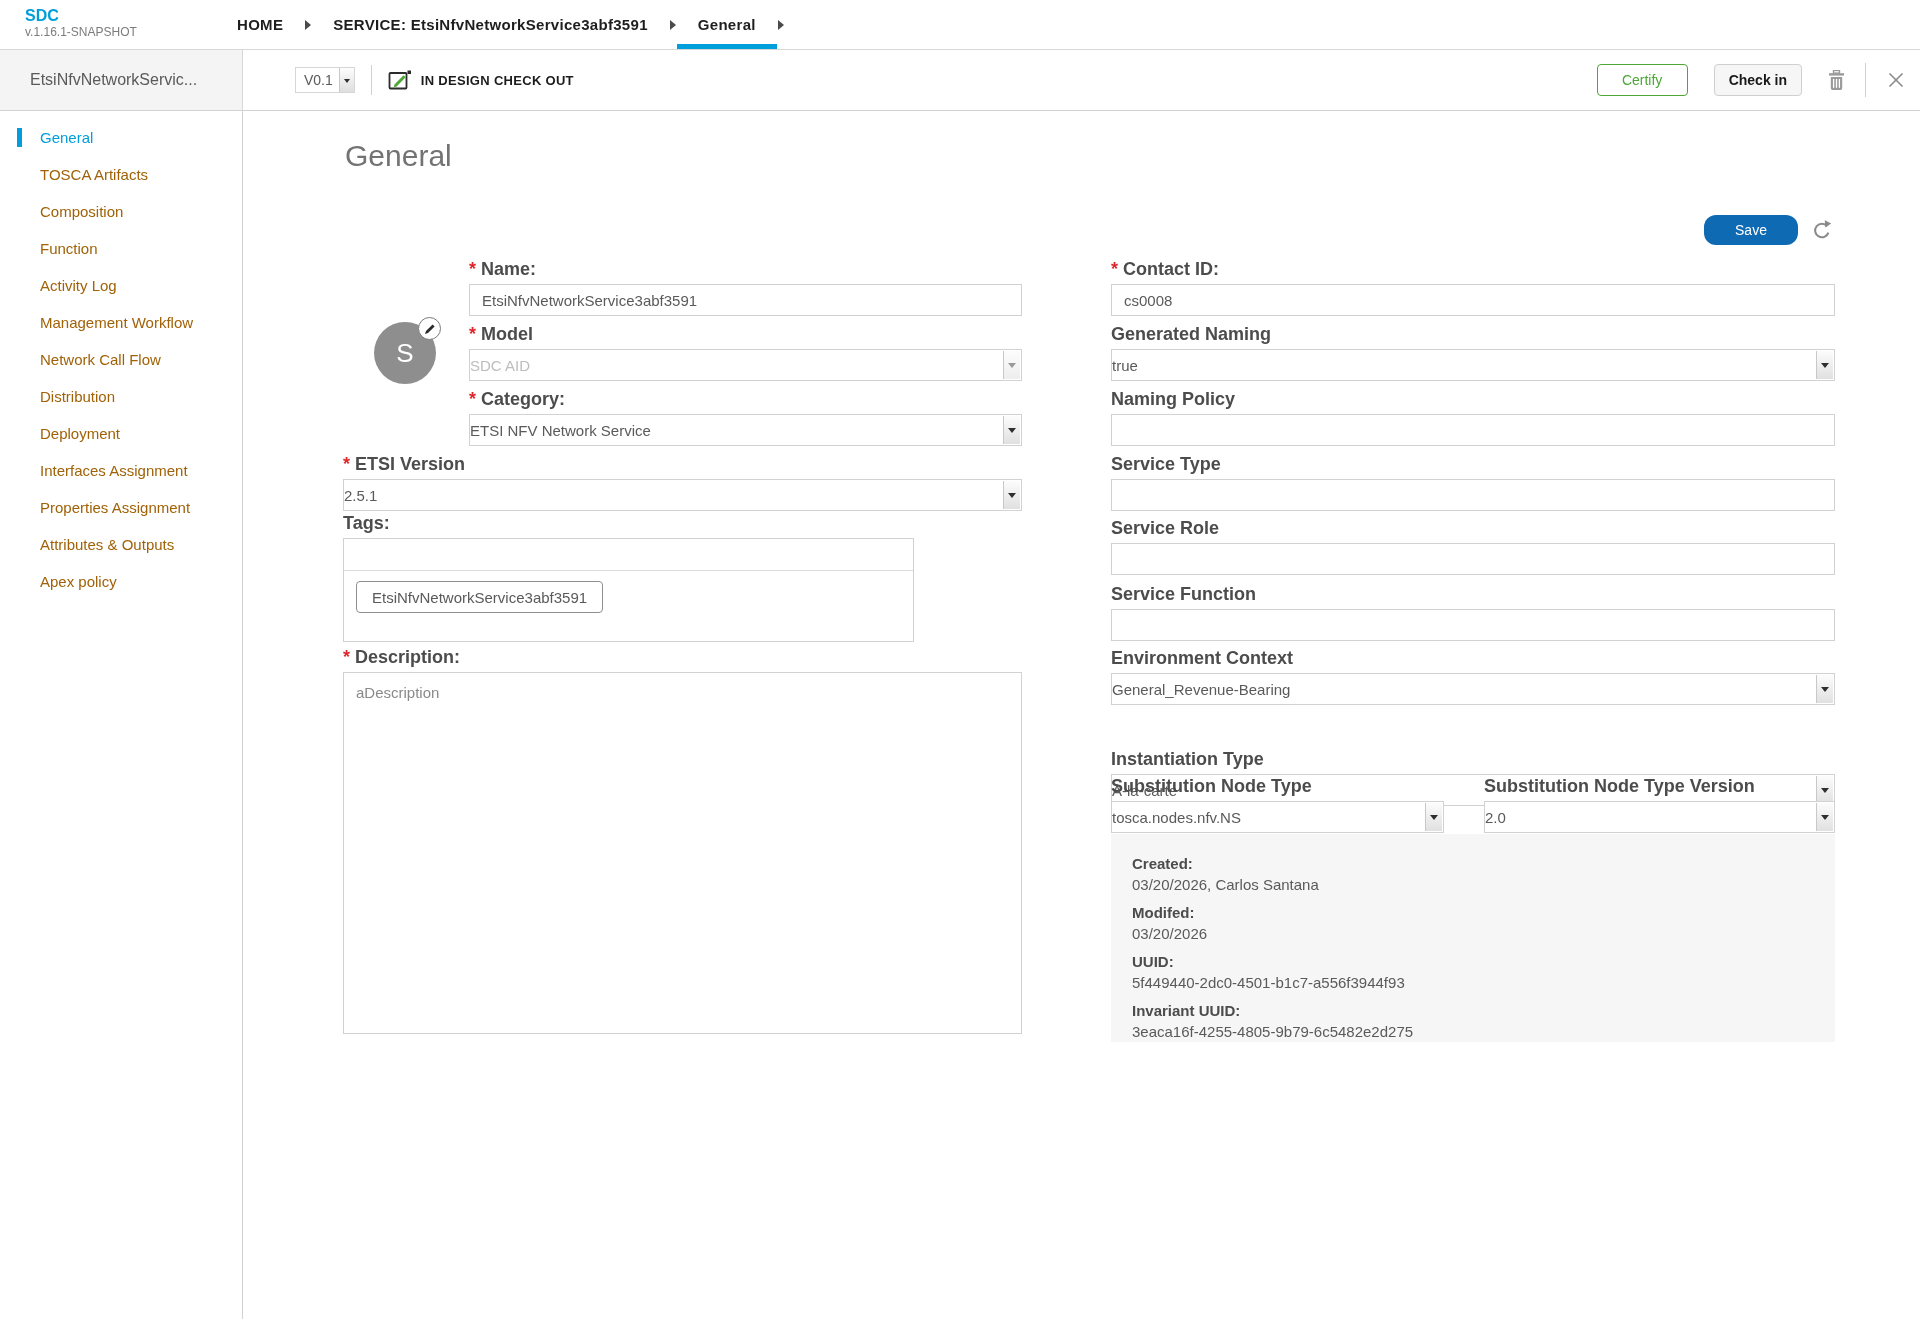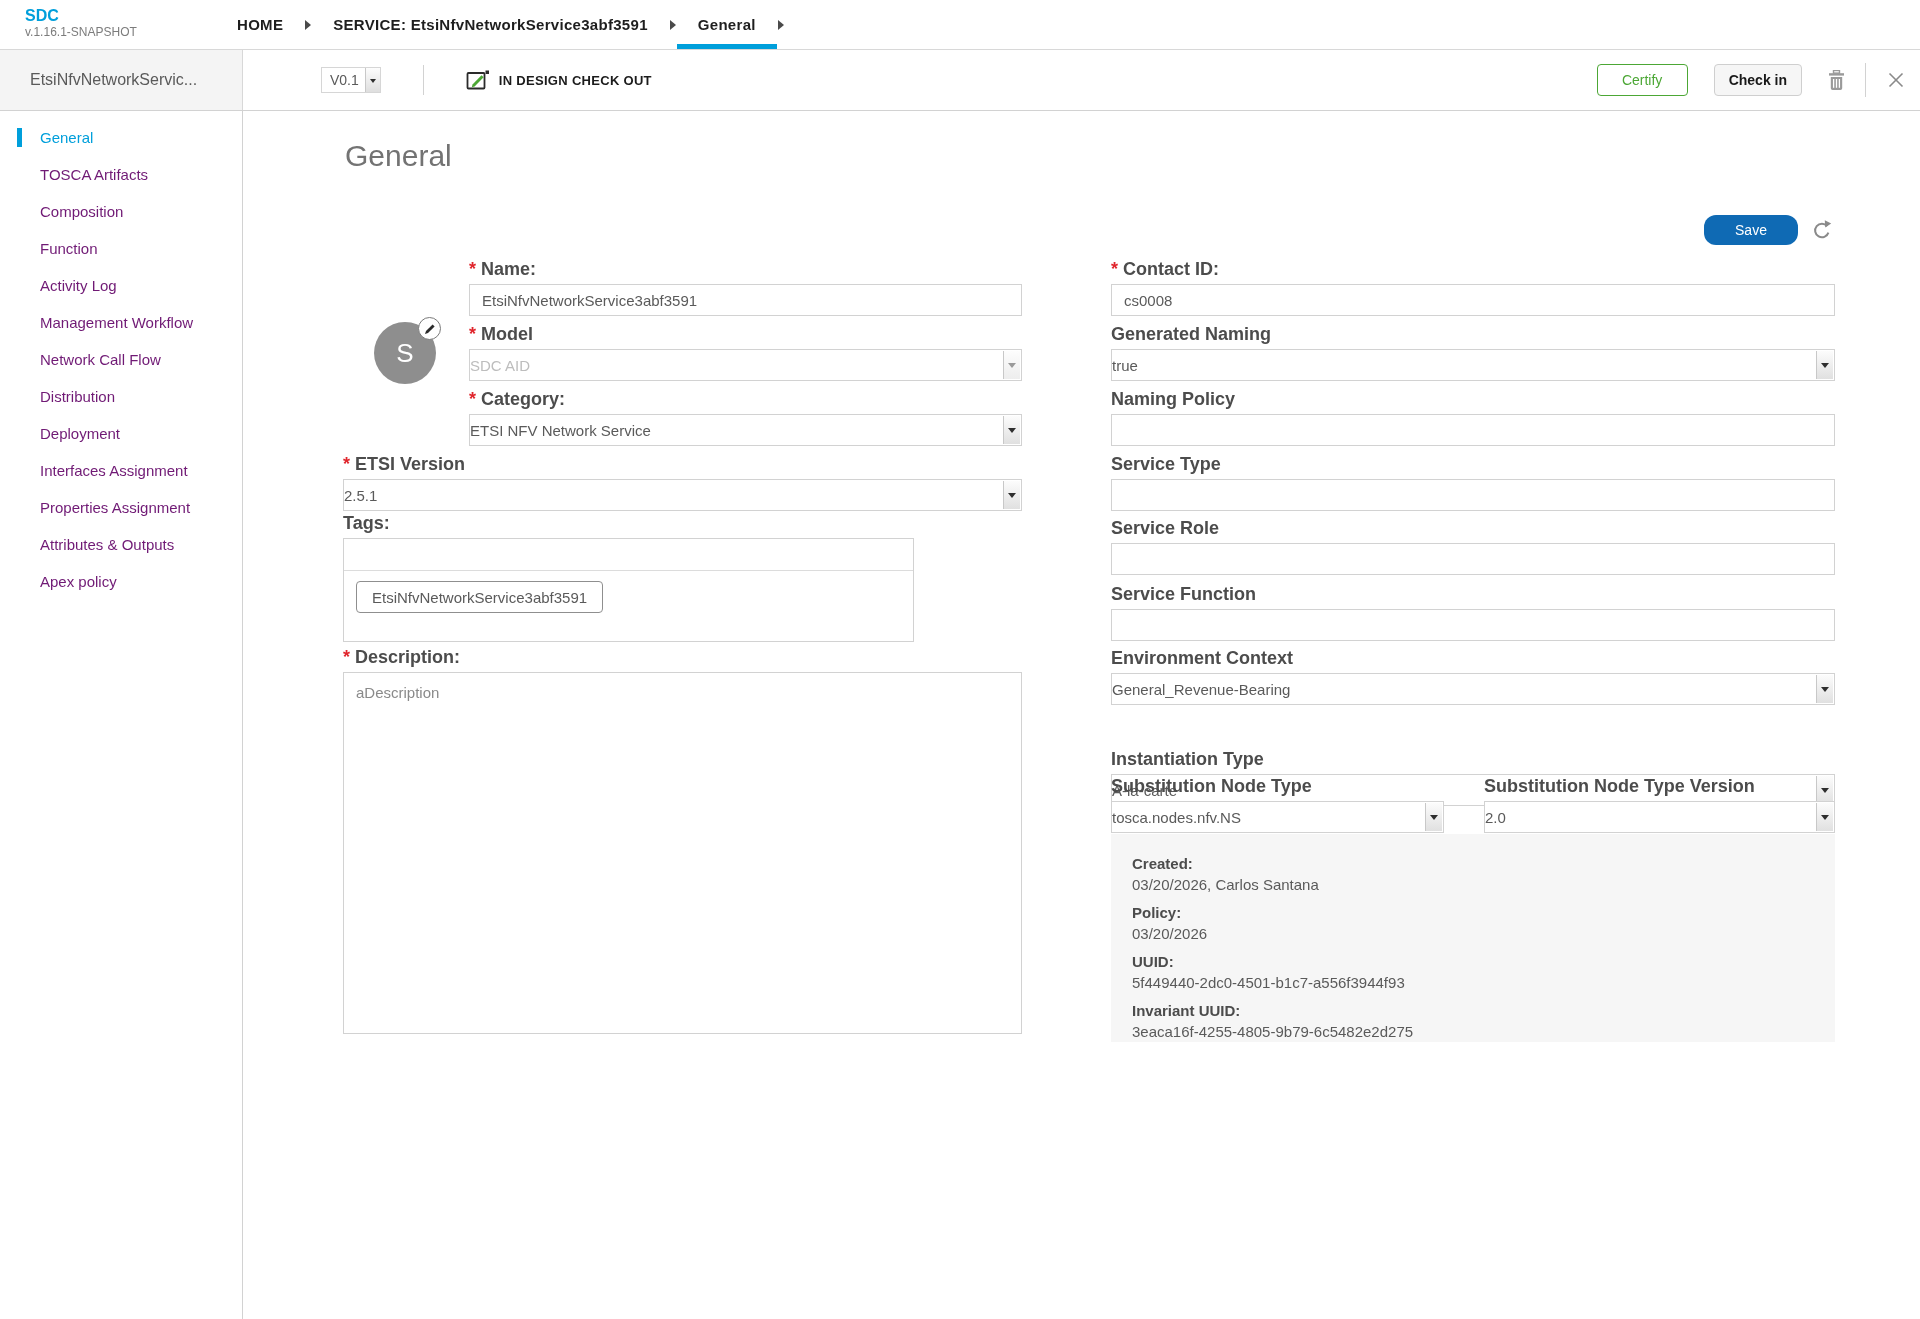--- a/index.html
+++ b/index.html
@@ -11,42 +11,42 @@
   
   .header{height:50px;display:flex;align-items:stretch;border-bottom:1px solid #d8d8d8;}
   .logo{width:216px;padding:7px 0 0 25px;}
   .logo-title{color:#009fdb;font-size:16px;font-weight:700;line-height:18px;}
   .logo-version{color:#7c7c7c;font-size:12px;line-height:14px;}
   .breadcrumbs{display:flex;align-items:stretch;}
   .crumb{display:flex;align-items:center;padding:6px 21px;font-size:15px;font-weight:600;color:#1e1e1e;letter-spacing:.3px;cursor:pointer;}
   .crumb.active{box-shadow:inset 0 -5px 0 #009fdb;}
   .crumb-sep{align-self:center;width:0;height:0;border-top:5px solid transparent;border-bottom:5px solid transparent;border-left:6px solid #4a4a4a;margin:0 1px;}
   
-  .toolbar{height:61px;display:flex;align-items:center;border-bottom:1px solid #d2d2d2;gap:26px;}
+  .toolbar{height:61px;display:flex;align-items:center;border-bottom:1px solid #d2d2d2;}
   .panel-title{width:243px;height:100%;flex:0 0 243px;background:#f4f4f4;border-right:1px solid #d8d8d8;
     display:flex;align-items:center;padding:0 10px 0 30px;font-size:16px;color:#5a5a5a;white-space:nowrap;overflow:hidden;}
   .version-select{margin-left:52px;display:flex;align-items:center;height:26px;border:1px solid #d6d6d6;background:#fff;padding-left:8px;cursor:pointer;}
   .version-select .ver-txt{font-size:14px;color:#5a5a5a;padding-right:6px;}
   .spin-btn{width:15px;height:100%;background:linear-gradient(180deg,#fdfdfd,#dedede);border-left:1px solid #c8c8c8;display:flex;align-items:center;justify-content:center;}
   .spin-btn::after{content:"";border:3.5px solid transparent;border-top:4.5px solid #2e2e2e;margin-top:4px;}
   .vdiv{width:1px;height:30px;background:#d2d2d2;margin:0 16px;}
   .status{display:flex;align-items:center;gap:9px;}
   .status-txt{font-size:13px;font-weight:700;color:#1c1c1c;letter-spacing:.3px;}
   .tb-right{margin-left:auto;display:flex;align-items:center;padding-right:10px;}
   .btn{height:32px;border-radius:4px;font-family:inherit;font-size:14px;cursor:pointer;}
   .btn-certify{width:91px;background:#fff;border:1px solid #4ca735;color:#4ca735;margin-right:26px;}
   .btn-checkin{min-width:84px;background:#f6f6f6;border:1px solid #cfcfcf;color:#191919;font-weight:600;margin-right:26px;padding:0 14px;}
   .icon-btn{display:flex;align-items:center;justify-content:center;cursor:pointer;background:none;border:none;padding:0;}
   .trash-btn{margin-right:20px;}
   .tb-right .vdiv2{width:1px;height:34px;background:#d2d2d2;margin-right:22px;}
   .close-btn{margin-right:6px;}
   
   .body{display:flex;height:1208px;}
   .sidebar{width:243px;flex:0 0 243px;background:#fff;border-right:1px solid #d2d2d2;padding-top:8px;}
-  .side-item{position:relative;height:37px;display:flex;align-items:center;padding-left:40px;font-size:15px;color:#701a75;cursor:pointer;}
+  .side-item{position:relative;height:37px;display:flex;align-items:center;padding-left:40px;font-size:15px;color:#a16207;cursor:pointer;}
   .side-item.active{color:#009fdb;}
   .side-item.active::before{content:"";position:absolute;left:17px;top:9px;bottom:9px;width:5px;background:#009fdb;}
   .main{position:relative;flex:1;background:#fff;}
   .page-title{position:absolute;left:102px;top:28px;font-size:30px;font-weight:400;color:#737373;margin:0;}
   
   .fld{position:absolute;}
   .flabel{display:block;font-size:18px;font-weight:700;color:#4c4c4c;margin-bottom:6px;line-height:17px;}
   .req::before{content:"* ";color:#e0262d;}
   .tinput,.fake-select,.textarea{width:100%;border:1px solid #d2d2d2;background:#fff;color:#5a5a5a;font-family:inherit;font-size:15px;}
   .tinput{height:32px;padding:0 12px;outline:none;}
@@ -281,21 +281,21 @@
           <span class="sel-arrow"></span>
         </div>
       </div>
 
       <div class="info-box">
         <div class="meta-row">
           <div class="meta-label">Created:</div>
           <div class="meta-value">03/20/2026, Carlos Santana</div>
         </div>
         <div class="meta-row">
-          <div class="meta-label">Policy:</div>
+          <div class="meta-label">Modifed:</div>
           <div class="meta-value">03/20/2026</div>
         </div>
         <div class="meta-row">
           <div class="meta-label">UUID:</div>
           <div class="meta-value">5f449440-2dc0-4501-b1c7-a556f3944f93</div>
         </div>
         <div class="meta-row">
           <div class="meta-label">Invariant UUID:</div>
           <div class="meta-value">3eaca16f-4255-4805-9b79-6c5482e2d275</div>
         </div>

